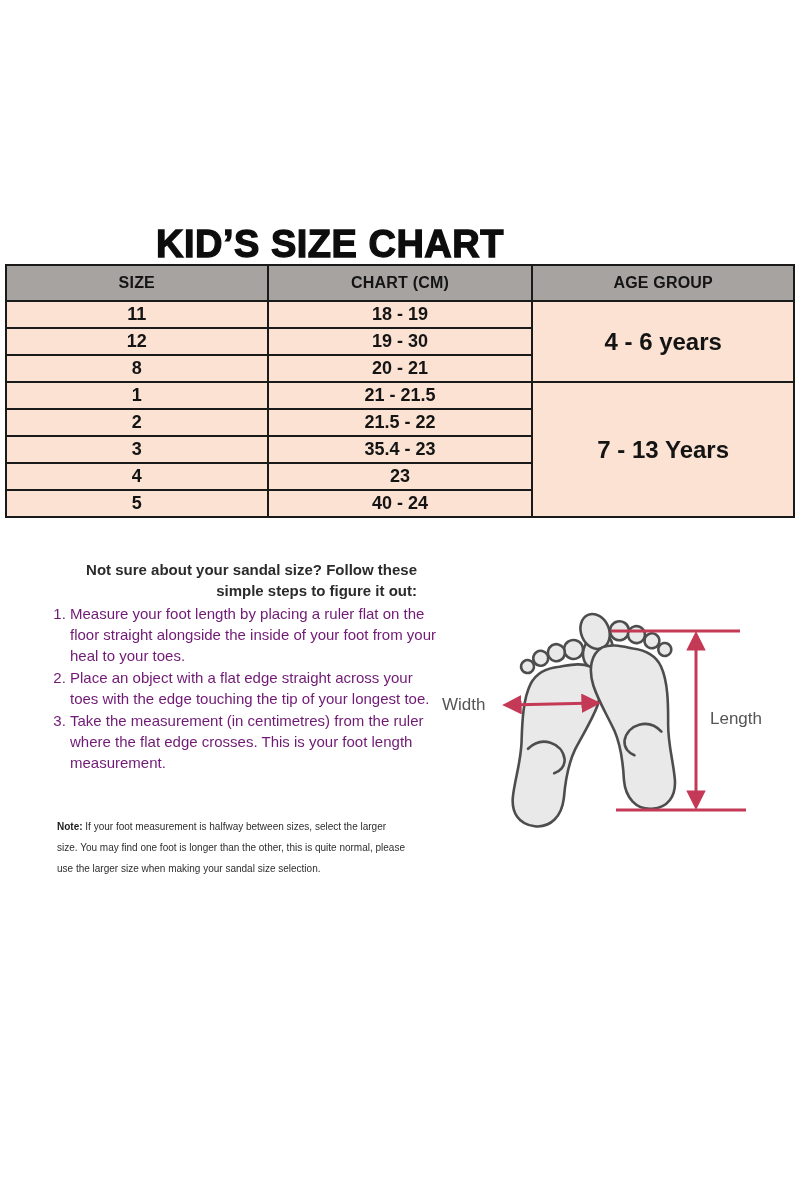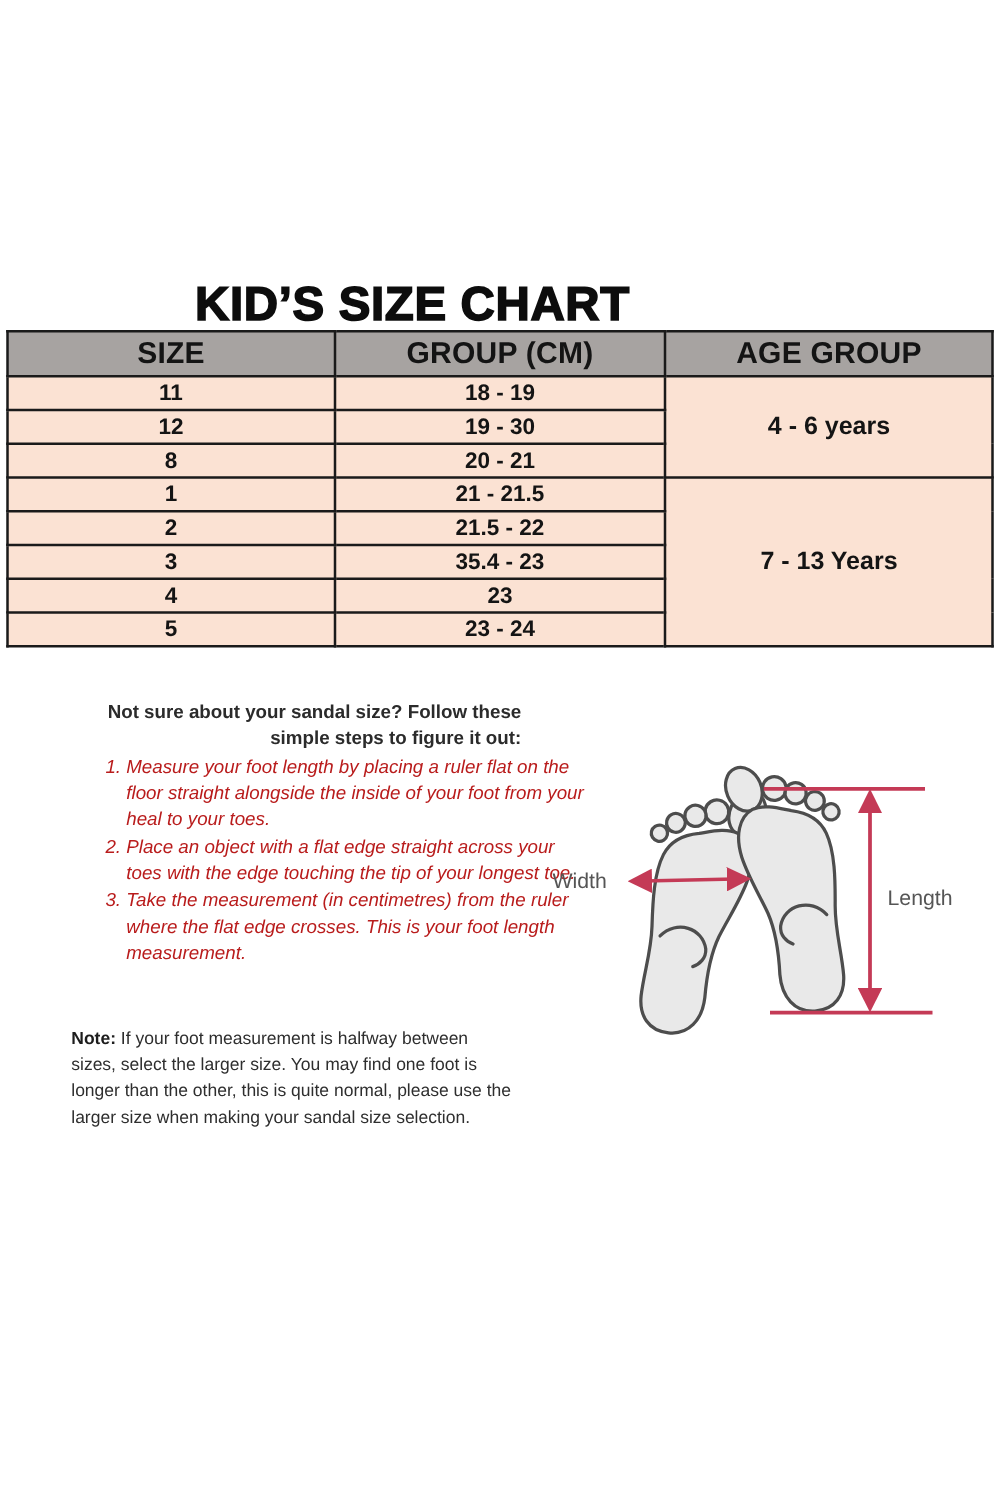--- a/index.html
+++ b/index.html
@@ -23,38 +23,38 @@
   table.size-table{
     position:absolute;left:5px;top:264px;width:790px;
     border-collapse:collapse;table-layout:fixed;
   }
   .size-table th,.size-table td{
     border:2px solid var(--border-c);
     text-align:center;vertical-align:middle;
     font-weight:bold;color:#141414;padding:0;
   }
   .size-table th{
-    background:var(--header-bg);height:34px;font-size:24px;letter-spacing:.2px;
+    background:var(--header-bg);height:34px;font-size:16px;letter-spacing:.2px;
   }
   .size-table td{
     background:var(--row-bg);height:25px;font-size:18px;
   }
-  .size-table td.age-cell{font-size:20px;margin-top:40px;}
+  .size-table td.age-cell{font-size:24px;margin-top:40px;}
   .intro{
     position:absolute;left:57px;top:544px;width:360px;
     font-size:15px;line-height:21px;font-weight:bold;color:#2b2b2b;text-align:right;
   }
   ol.steps{
-    position:absolute;left:73px;top:603px;width:374px;margin:0;padding:0 0 0 28px;
-    font-size:15px;line-height:21px;color:#b91c1c;font-style:italic;
+    position:absolute;left:42px;top:603px;width:374px;margin:0;padding:0 0 0 28px;
+    font-size:15px;line-height:21px;color:#701a75;
   }
   ol.steps li{margin:0 0 1px 0;}
   .note{
     position:absolute;left:57px;top:806px;width:352px;
-    font-size:14px;line-height:21px;color:#2e2e2e;
+    font-size:10px;line-height:21px;color:#2e2e2e;
   }
   .note b{color:#1d1d1d;}
   .feet-diagram{
     position:absolute;left:430px;top:598px;width:345px;height:240px;
   }
   .measure-label{
     font-size:17px;fill:#555555;font-family:"Liberation Sans", sans-serif;
   }
 </style>
 </head>
@@ -64,21 +64,21 @@
 
 <table class="size-table">
   <colgroup>
     <col style="width:33.2%">
       <col style="width:33.6%">
       <col style="width:33.2%">
   </colgroup>
   <thead>
     <tr>
       <th>SIZE</th>
-      <th>GROUP (CM)</th>
+      <th>CHART (CM)</th>
       <th>AGE GROUP</th>
     </tr>
   </thead>
   <tbody>
     <tr>
       <td>11</td>
       <td>18 - 19</td>
       <td class="age-cell" rowspan="3">4 - 6 years</td>
     </tr>
     <tr>
@@ -101,21 +101,21 @@
     <tr>
       <td>3</td>
       <td>35.4 - 23</td>
     </tr>
     <tr>
       <td>4</td>
       <td>23</td>
     </tr>
     <tr>
       <td>5</td>
-      <td>23 - 24</td>
+      <td>40 - 24</td>
     </tr>
   </tbody>
 </table>
 
 <p class="intro">Not sure about your sandal size? Follow these simple steps to figure it out:</p>
 
 <ol class="steps">
   <li>Measure your foot length by placing a ruler flat on the floor straight alongside the inside of your foot from your heal to your toes.</li>
   <li>Place an object with a flat edge straight across your toes with the edge touching the tip of your longest toe.</li>
   <li>Take the measurement (in centimetres) from the ruler where the flat edge crosses. This is your foot length measurement.</li>

